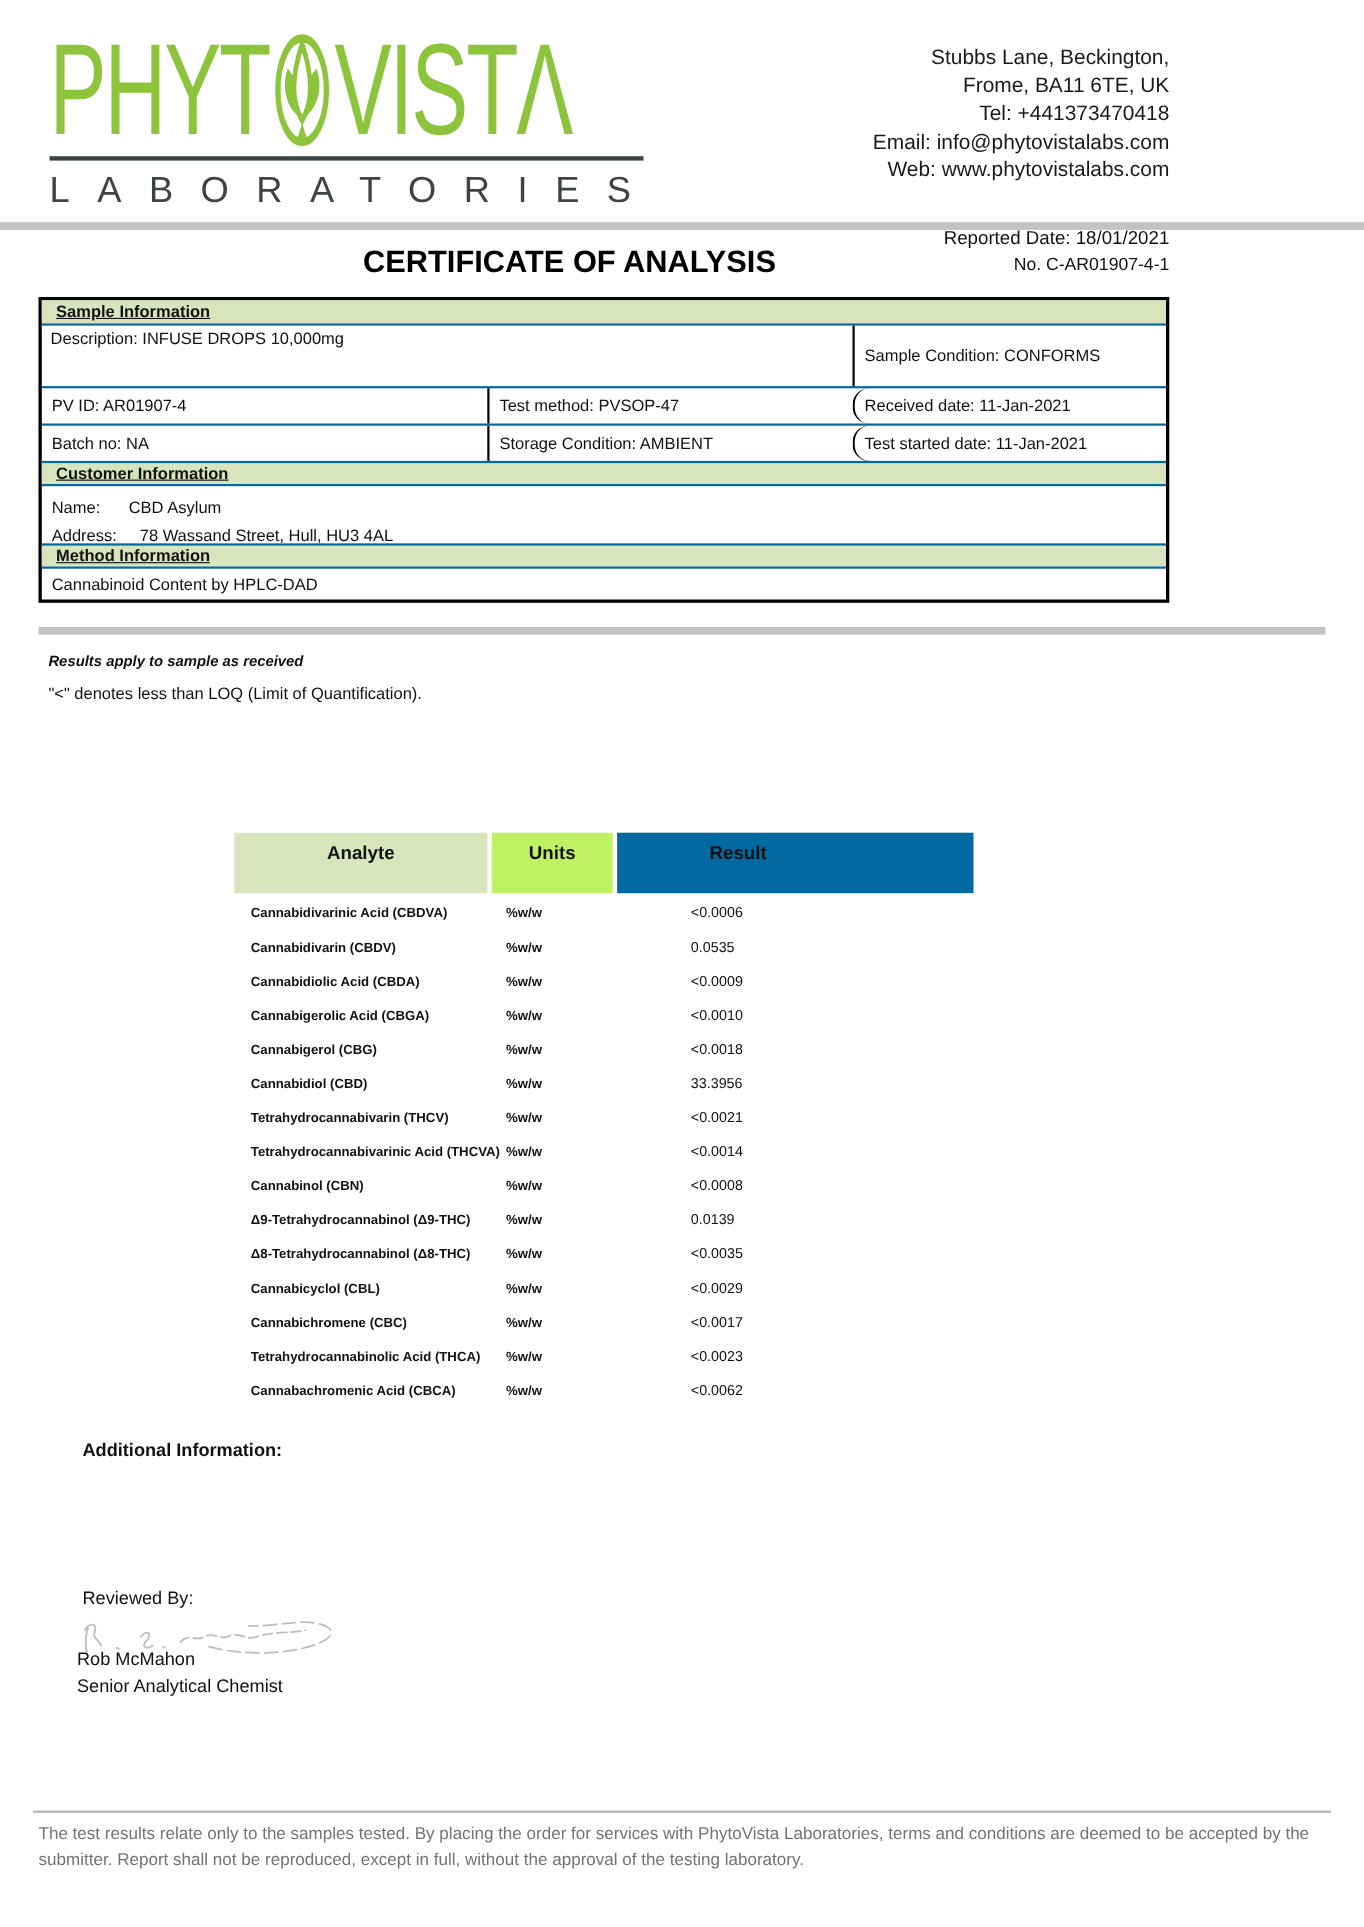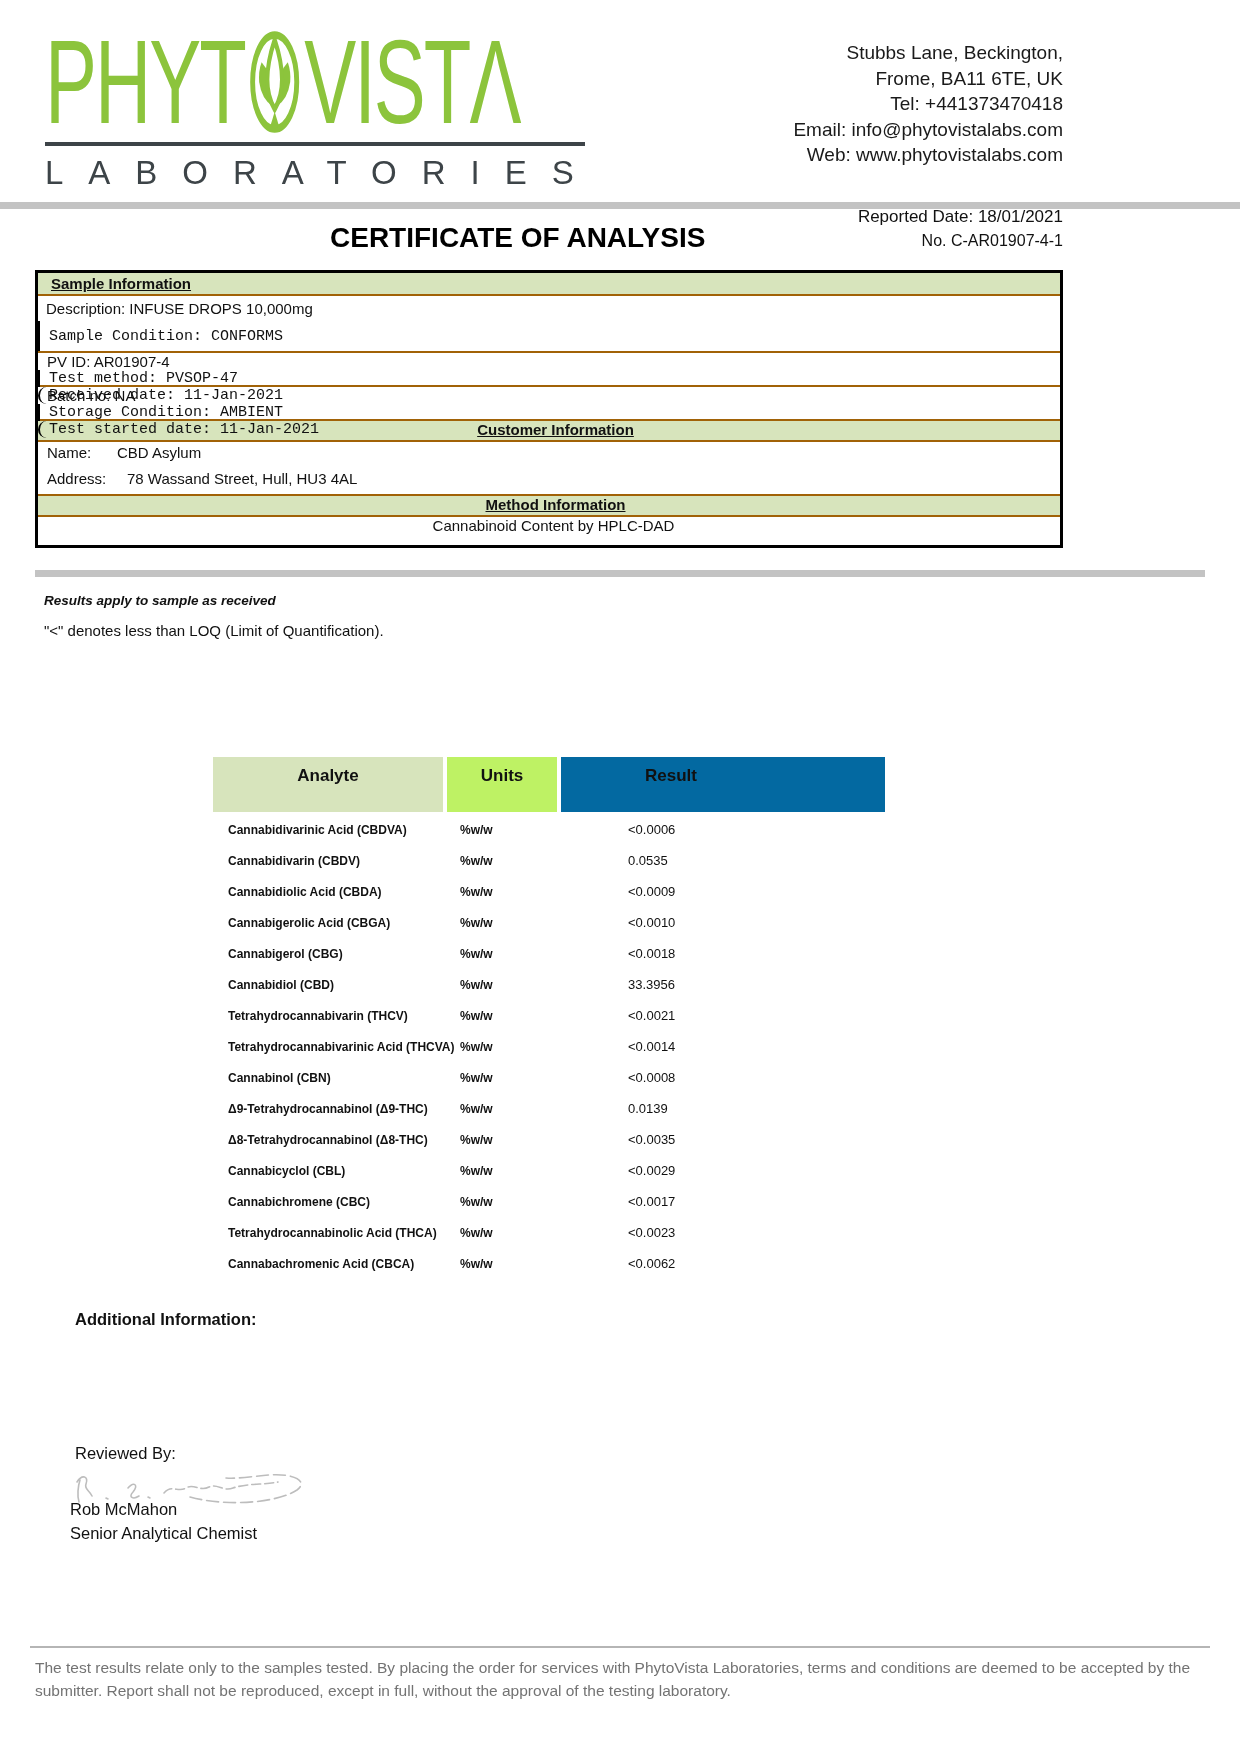--- a/index.html
+++ b/index.html
@@ -35,33 +35,33 @@
   .gray-bar-top { position:absolute; left:0; top:202px; width:1240px; height:7px; background:#c3c3c3; }
   .reported-date { position:absolute; top:207px; right:177px; font-size:17px; }
   .cert-no { position:absolute; top:232px; right:177px; font-size:16px; }
   .coa-title { position:absolute; top:222px; left:330px; font-size:28px; font-weight:bold; color:#000; }
 
   
   .info-table {
     position:absolute; left:35px; top:270px; width:1028px;
     border:3px solid #000; background:#fff; font-size:15px;
   }
-  .info-table > div + div { border-top:2px solid #a16207;flex-direction:column; }
+  .info-table > div + div { border-top:2px solid #0369a1; }
   .ihead { height:21px; padding:0 0 0 13px; font-weight:bold; display:flex; align-items:center; }
   .ihead span { text-decoration:underline; }
   .irow { display:flex; }
-  .irow .cell + .cell { border-left:2px solid #000;font-family:Liberation Mono, monospace; }
+  .irow .cell + .cell { border-left:2px solid #000; }
   .r-desc { height:57px; }
   .c-desc { width:737px; padding:4px 8px; }
   .c-cond { flex:1; display:flex; align-items:center; padding-left:9px; }
   .r-std { height:34px; }
   .r-std .cell { display:flex; align-items:center; padding-left:9px; }
   .c1 { width:405px; } .c2 { width:332px; } .c3 { flex:1;border-radius:15px; }
   .r-cust { height:54px; padding:2px 0 0 9px; }
-  .cust-line { height:26px; display:flex; align-items:flex-start; }
+  .cust-line { height:26px; display:flex; align-items:flex-end; }
   .cust-label-name { display:inline-block; width:70px; }
   .cust-label-addr { display:inline-block; width:80px; }
   .r-method { height:30px; display:flex; align-items:center; padding-left:9px; }
 
   .gray-bar-mid { position:absolute; left:35px; top:570px; width:1170px; height:7px; background:#c3c3c3; }
 
   
   .note-sample { position:absolute; left:44px; top:593px; font-size:13.5px; font-weight:bold; font-style:italic; }
   .note-loq { position:absolute; left:44px; top:622px; font-size:15px; }
 

